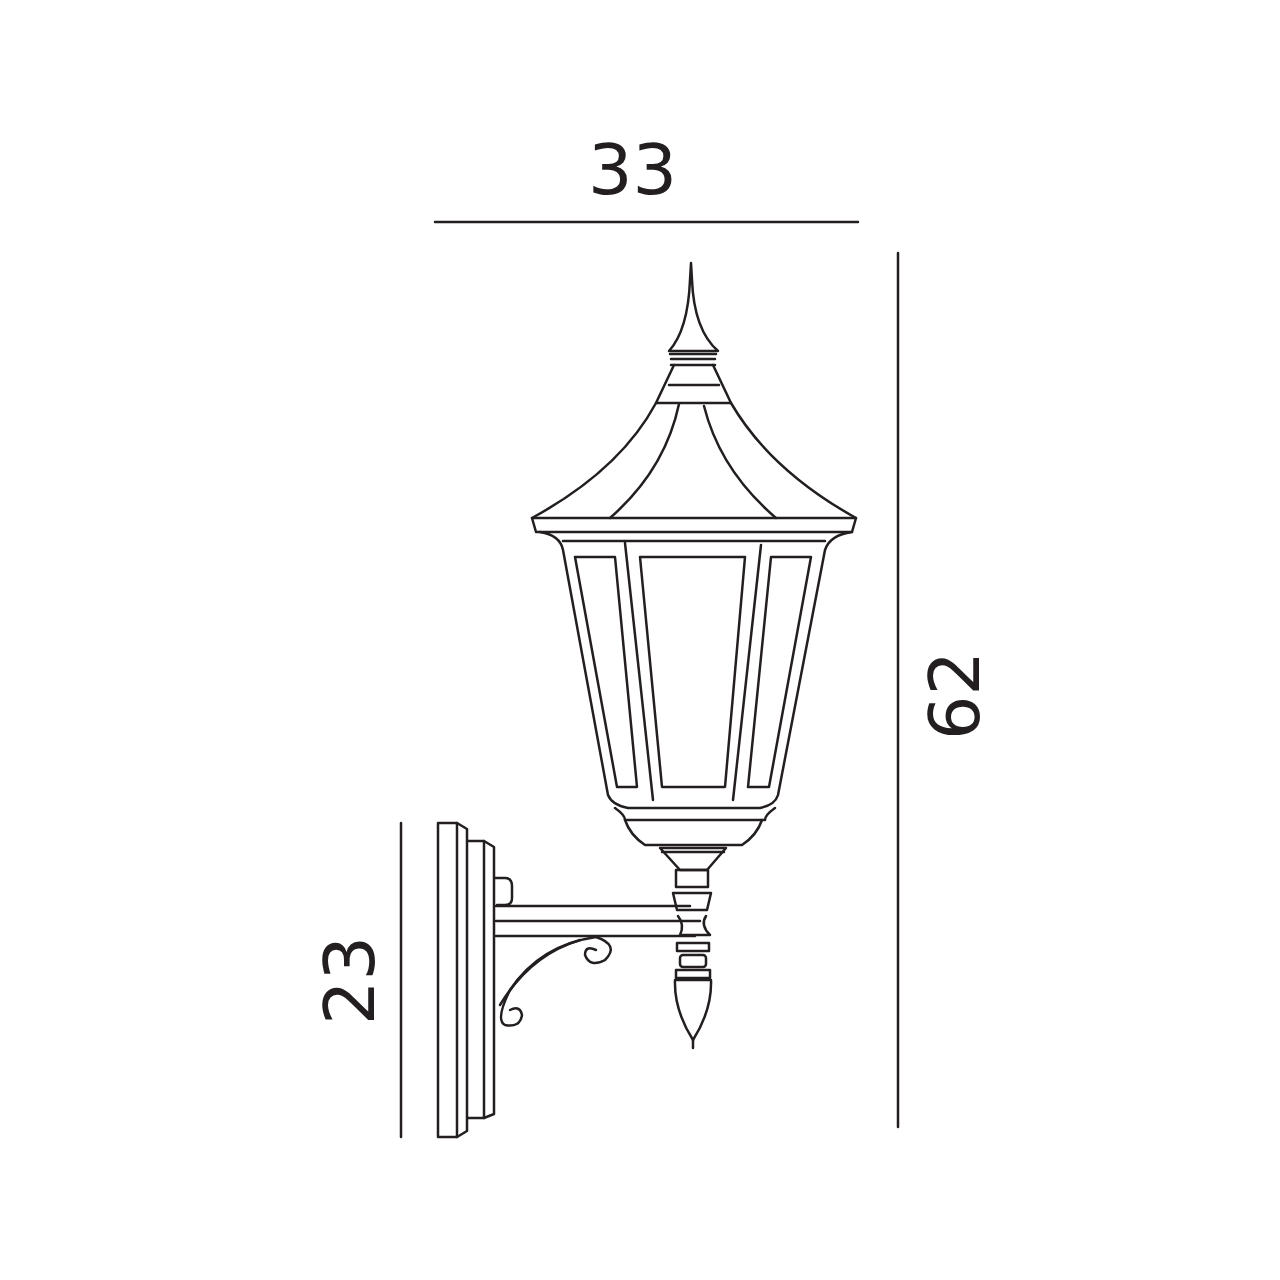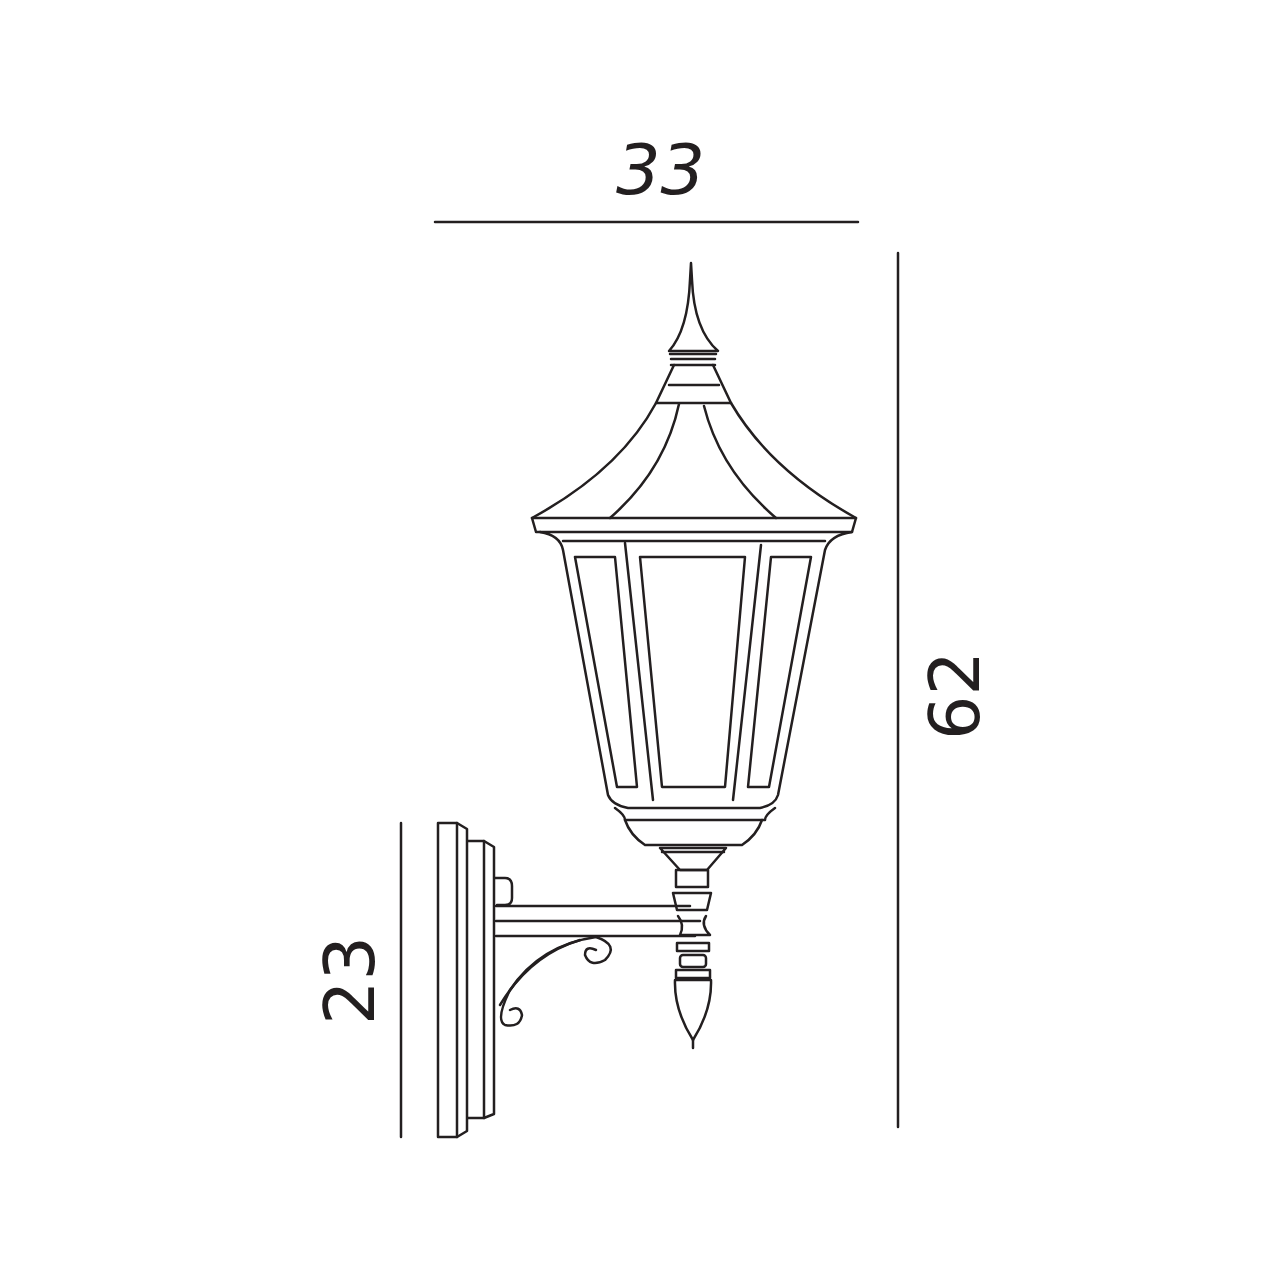--- a/index.html
+++ b/index.html
@@ -1,20 +1,20 @@
 <!DOCTYPE html>
 <html><head>
 <meta charset="utf-8">
 <style>
   html, body { margin:0; padding:0; background:#ffffff; }
   body { width:1280px; height:1280px; position:relative; overflow:hidden;
          font-family:"Liberation Sans", sans-serif; }
   .dim-label { position:absolute; color:#231f20; font-size:70px; font-weight:400;
                font-family:"DejaVu Sans", sans-serif; line-height:1; }
-  #w-label { left:616px; top:135px;font-style:italic; }
+  #w-label { left:588px; top:135px; }
   #h-label { left:920px; top:655px; transform:rotate(-90deg); transform-origin:left top; top:740px; }
   #d-label { left:315px; top:1025px; transform:rotate(-90deg); transform-origin:left top; }
   svg { position:absolute; left:0; top:0; }
 </style>
 </head>
 <body>
 
 <div class="dim-label" id="w-label">33</div>
 <div class="dim-label" id="h-label">62</div>
 <div class="dim-label" id="d-label">23</div>

